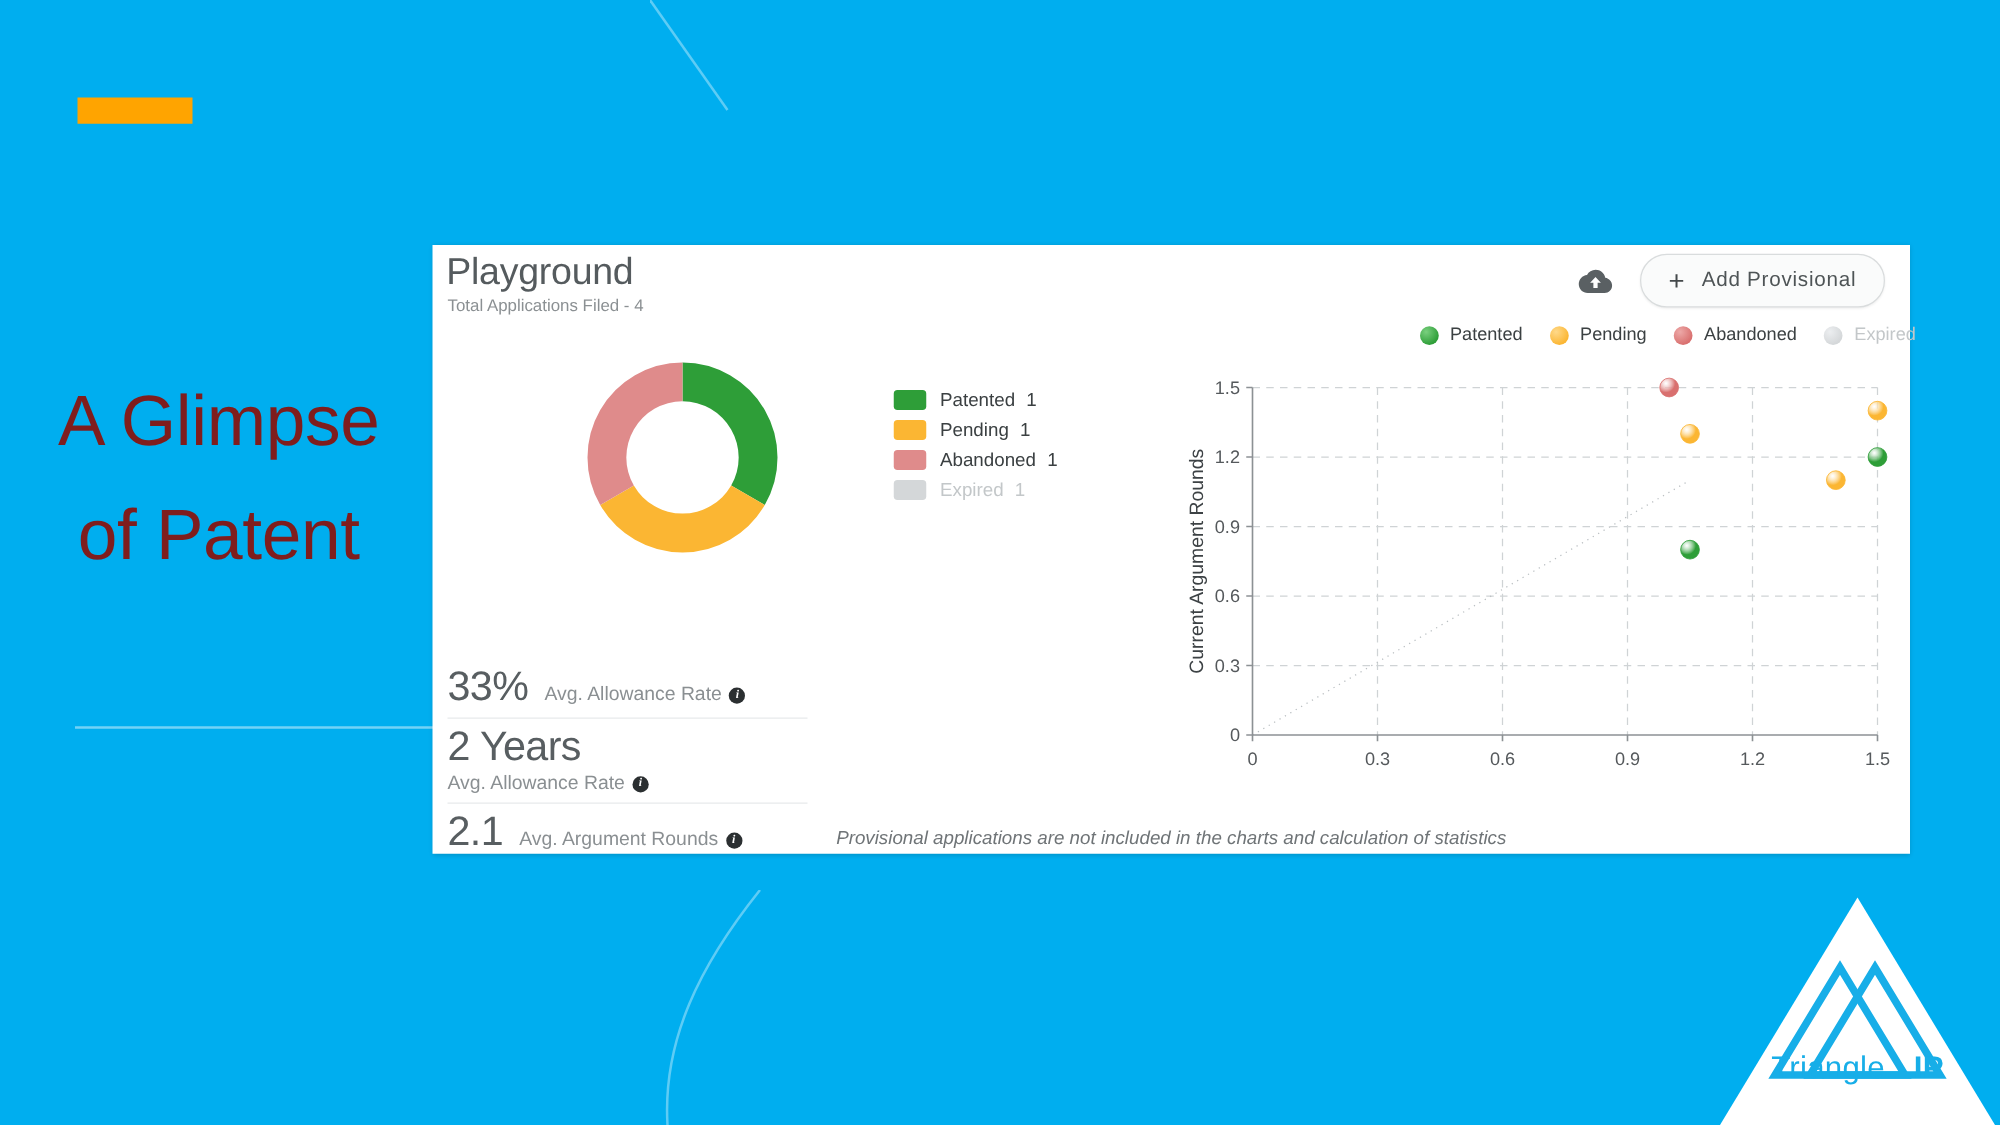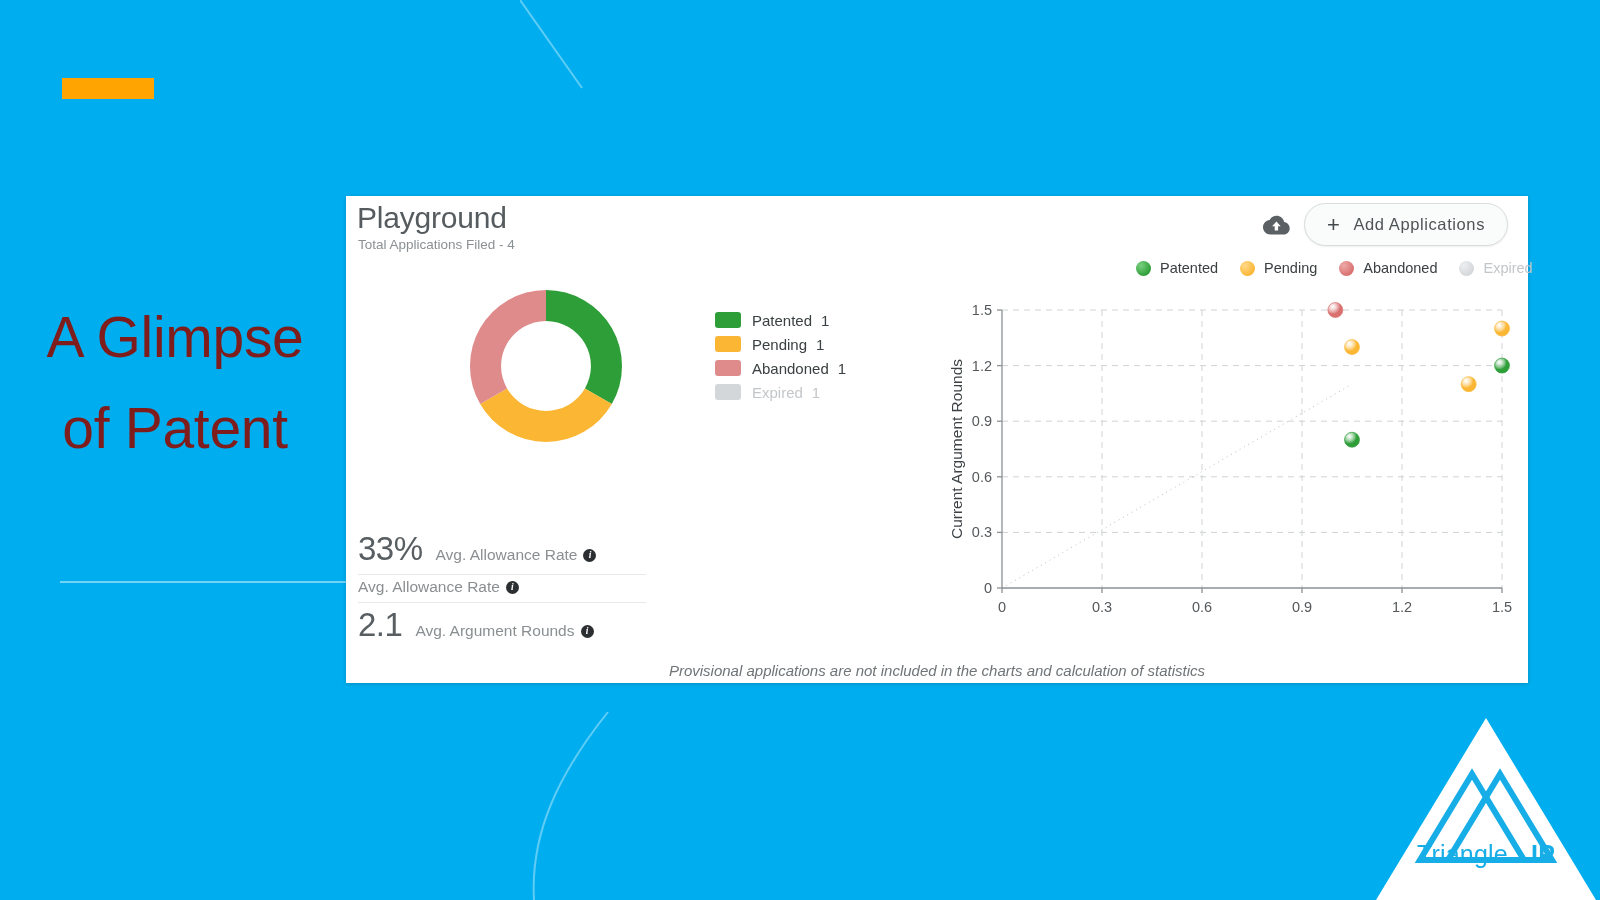--- a/index.html
+++ b/index.html
@@ -136,21 +136,21 @@
     <div class="app-title">Playground</div>
     <div class="app-sub">Total Applications Filed - 4</div>
 
     <svg class="upload-icon" viewBox="0 0 28 24">
       <path d="M22.2 9.1C21.5 5.4 18.3 2.7 14.5 2.7c-3 0-5.6 1.7-6.9 4.2C3.9 7.3 1 10.4 1 14.2c0 4 3.2 7.2 7.2 7.2h13.5c3.3 0 6-2.7 6-6 0-3.2-2.4-5.8-5.5-6.3z" fill="#5a6063"></path>
       <path d="M14.4 8.6l4.3 4.6h-2.6v4.2h-3.4v-4.2h-2.6z" fill="#ffffff"></path>
     </svg>
 
     <div class="add-btn">
       <span class="plus">+</span>
-      <span>Add Applications</span>
+      <span>Add Provisional</span>
     </div>
   </div>
 
   <div class="donut-wrap">
     <svg viewBox="0 0 180 180" width="180" height="180">
       <g transform="translate(90,90)">
 
         <path d="M0,-76 A76,76 0 0,1 65.82,38 L38.93,22.47 A45,45 0 0,0 0,-45 Z" fill="#2E9E38"></path>
         <path d="M65.82,38 A76,76 0 0,1 -65.82,38 L-38.93,22.47 A45,45 0 0,0 38.93,22.47 Z" fill="#FBB633"></path>
         <path d="M-65.82,38 A76,76 0 0,1 0,-76 L0,-45 A45,45 0 0,0 -38.93,22.47 Z" fill="#DF8B8B"></path>
@@ -185,20 +185,21 @@
     <div class="stat">
       <div class="stat-inline">
         <span class="stat-big">33%</span>
         <span class="stat-lbl">
           <span>Avg. Allowance Rate</span>
           <span class="info-i">i</span>
         </span>
       </div>
     </div>
     <div class="stat stat-stack">
+      <span class="stat-big">2 Years</span>
       <span class="stat-lbl">
         <span>Avg. Allowance Rate</span>
         <span class="info-i">i</span>
       </span>
     </div>
     <div class="stat">
       <div class="stat-inline">
         <span class="stat-big">2.1</span>
         <span class="stat-lbl">
           <span>Avg. Argument Rounds</span>

